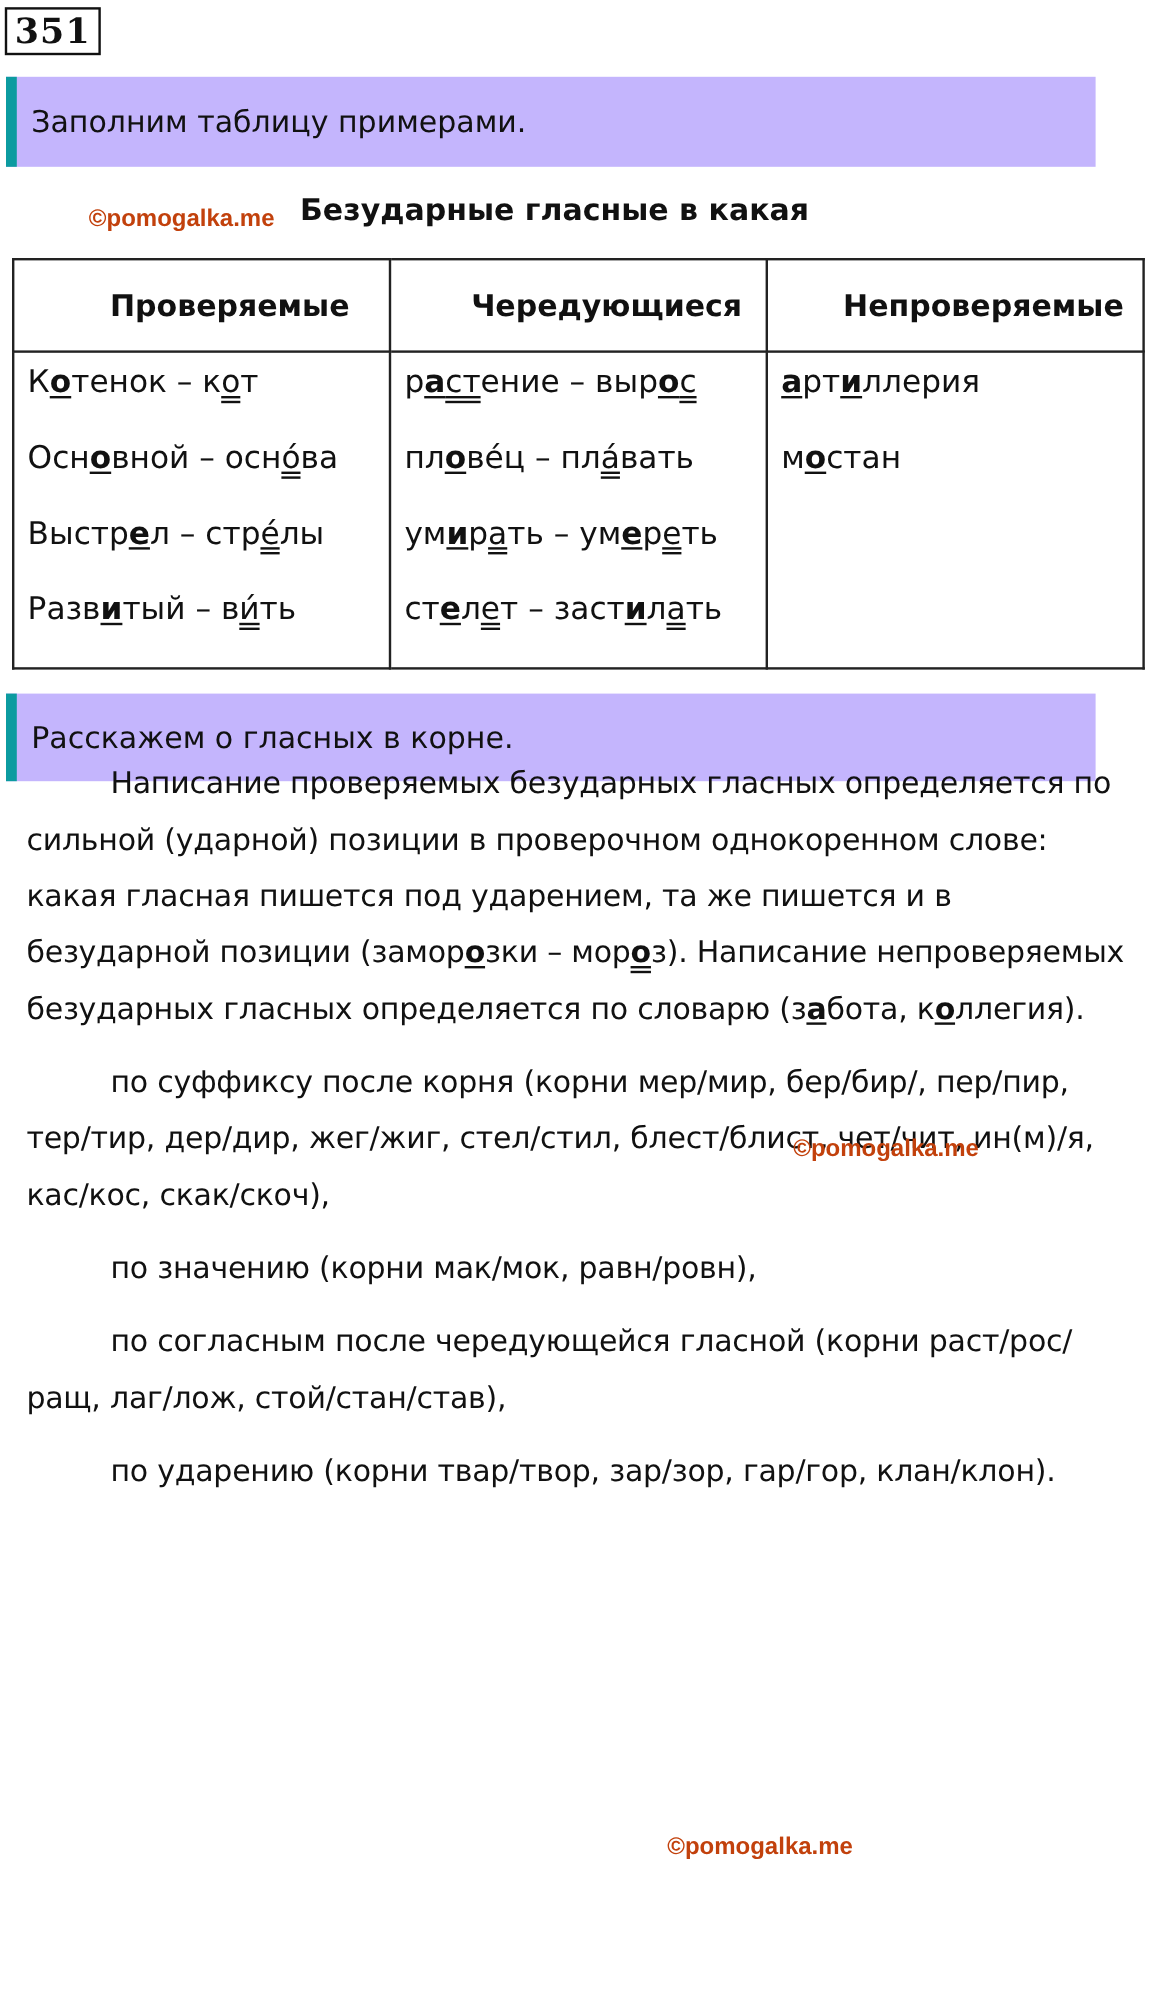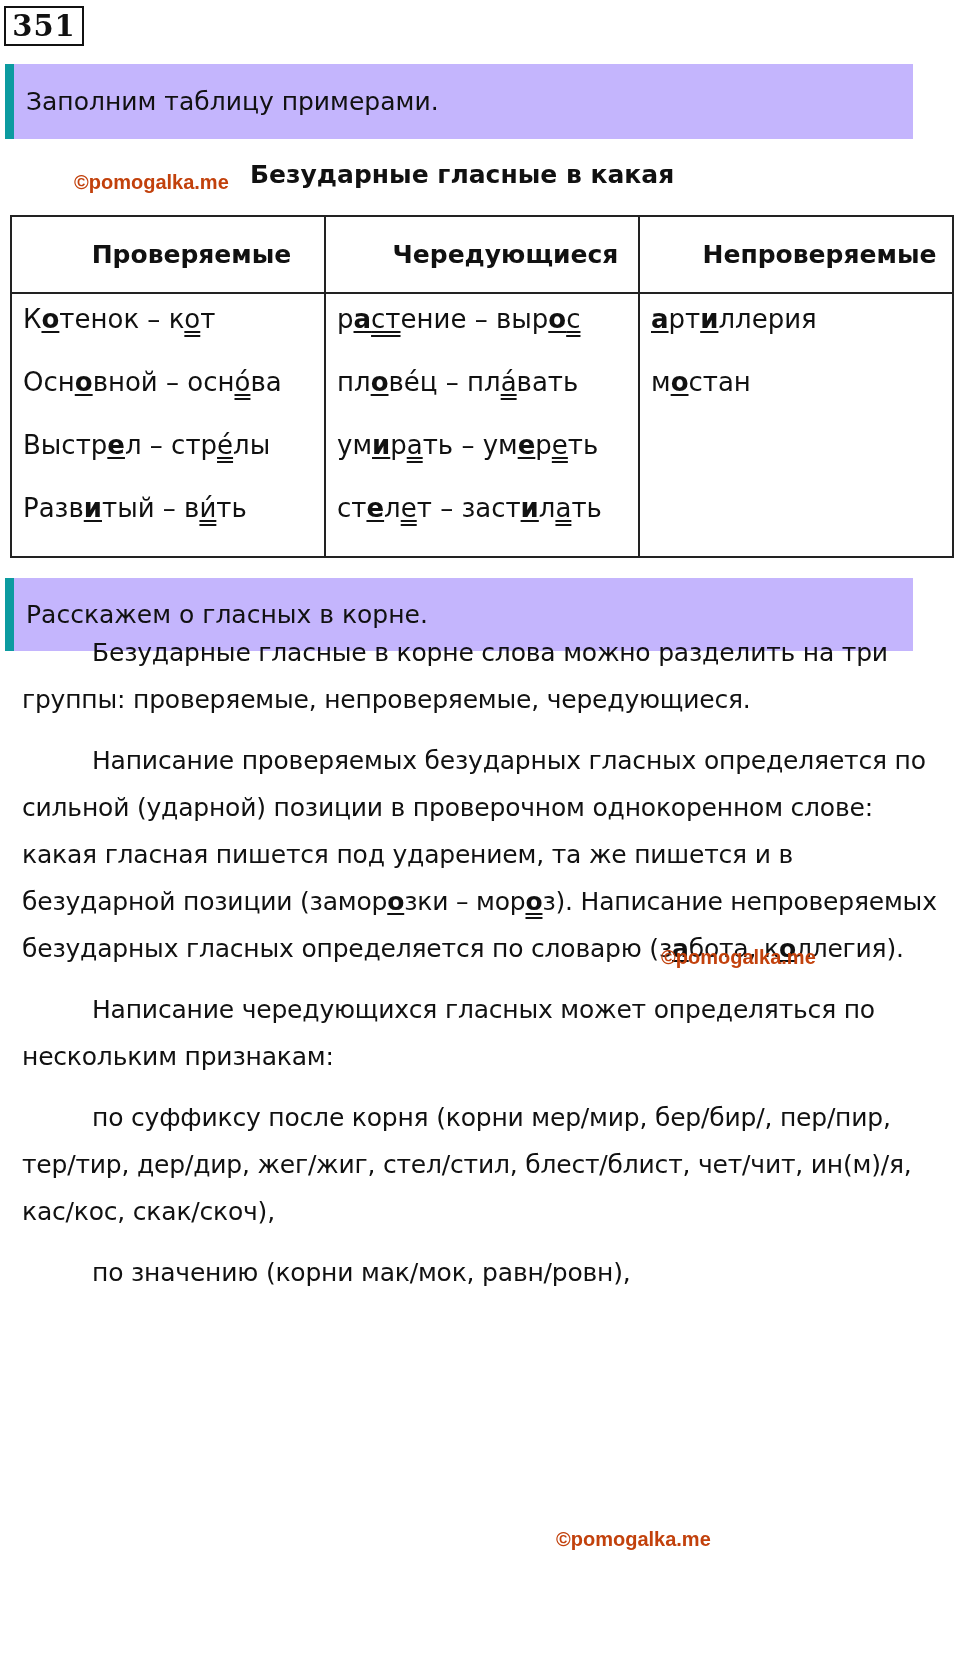--- a/index.html
+++ b/index.html
@@ -90,21 +90,21 @@
         </td>
     </tr>
   </tbody>
 </table>
 
 <div class="callout c2">
   <span>Расскажем о гласных в корне.</span>
 </div>
 
 <div class="prose" style="top:629px;" id="prose">
-    <p class="ind"><span>Безударные гласные в корне слова можно разделить на три группы: проверяемые, непроверяемые, чередующиеся.</span></p>
     <p class="ind"><span>Написание проверяемых безударных гласных определяется по сильной (ударной) позиции в проверочном однокоренном слове: какая гласная пишется под ударением, та же пишется и в безударной позиции (замор</span><span class="b1">о</span><span>зки – мор</span><span class="b2">о</span><span>з). Написание непроверяемых безударных гласных определяется по словарю (з</span><span class="b1">а</span><span>бота, к</span><span class="b1">о</span><span>ллегия).</span></p>
-    <p class="ind"><span>Написание чередующихся гласных может определяться по нескольким признакам:</span></p>
     <p class="ind"><span>по суффиксу после корня (корни мер/мир, бер/бир/, пер/пир, тер/тир, дер/дир, жег/жиг, стел/стил, блест/блист, чет/чит, ин(м)/я, кас/кос, скак/скоч),</span></p>
     <p class="ind"><span>по значению (корни мак/мок, равн/ровн),</span></p>
+    <p class="ind"><span>по согласным после чередующейся гласной (корни раст/рос/ращ, лаг/лож, стой/стан/став),</span></p>
+    <p class="ind"><span>по ударению (корни твар/твор, зар/зор, гар/гор, клан/клон).</span></p>
   </div>
 
 <span class="wm" style="left:661px; top:946px;">©pomogalka.me</span>
 <span class="wm" style="left:556px; top:1528px;">©pomogalka.me</span>
 
 </body></html>

